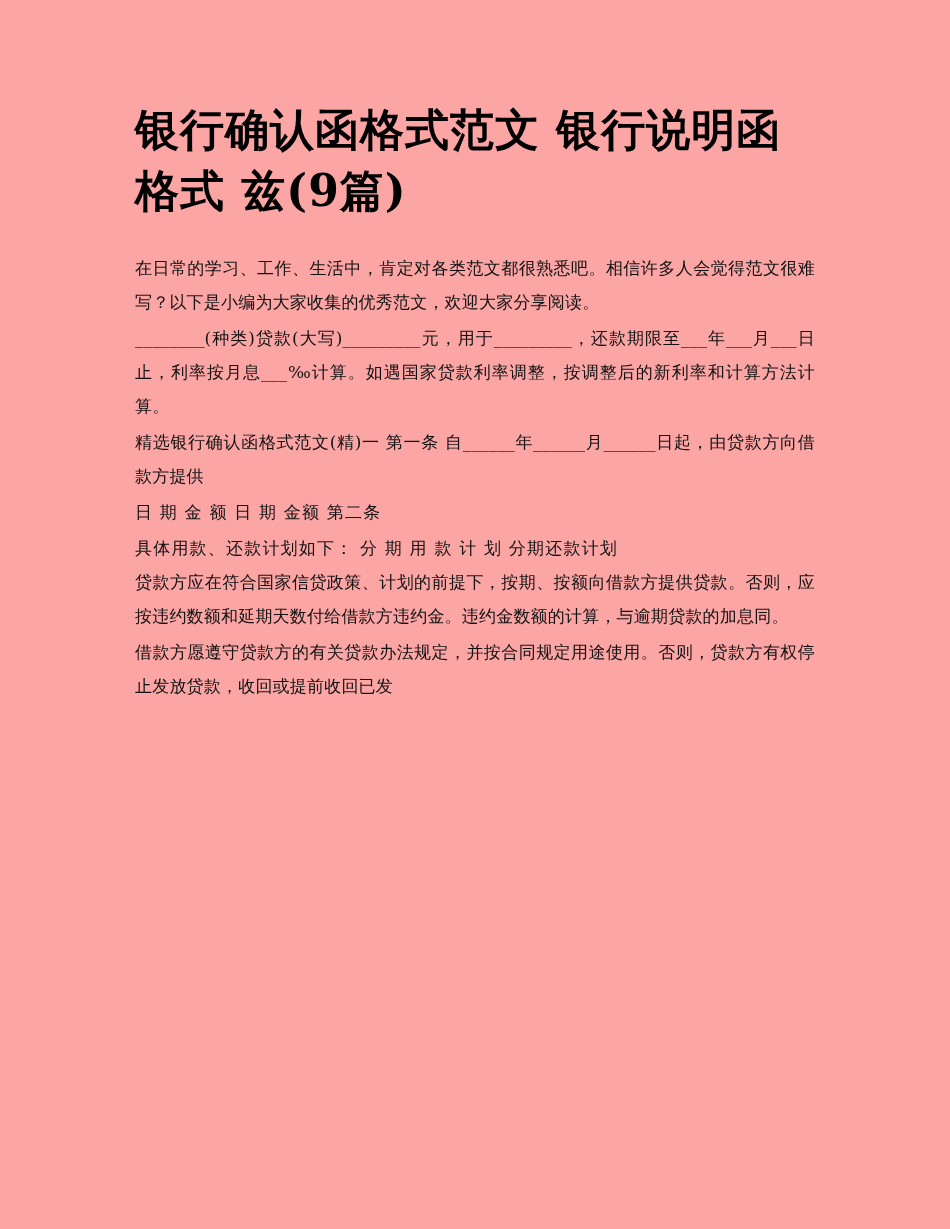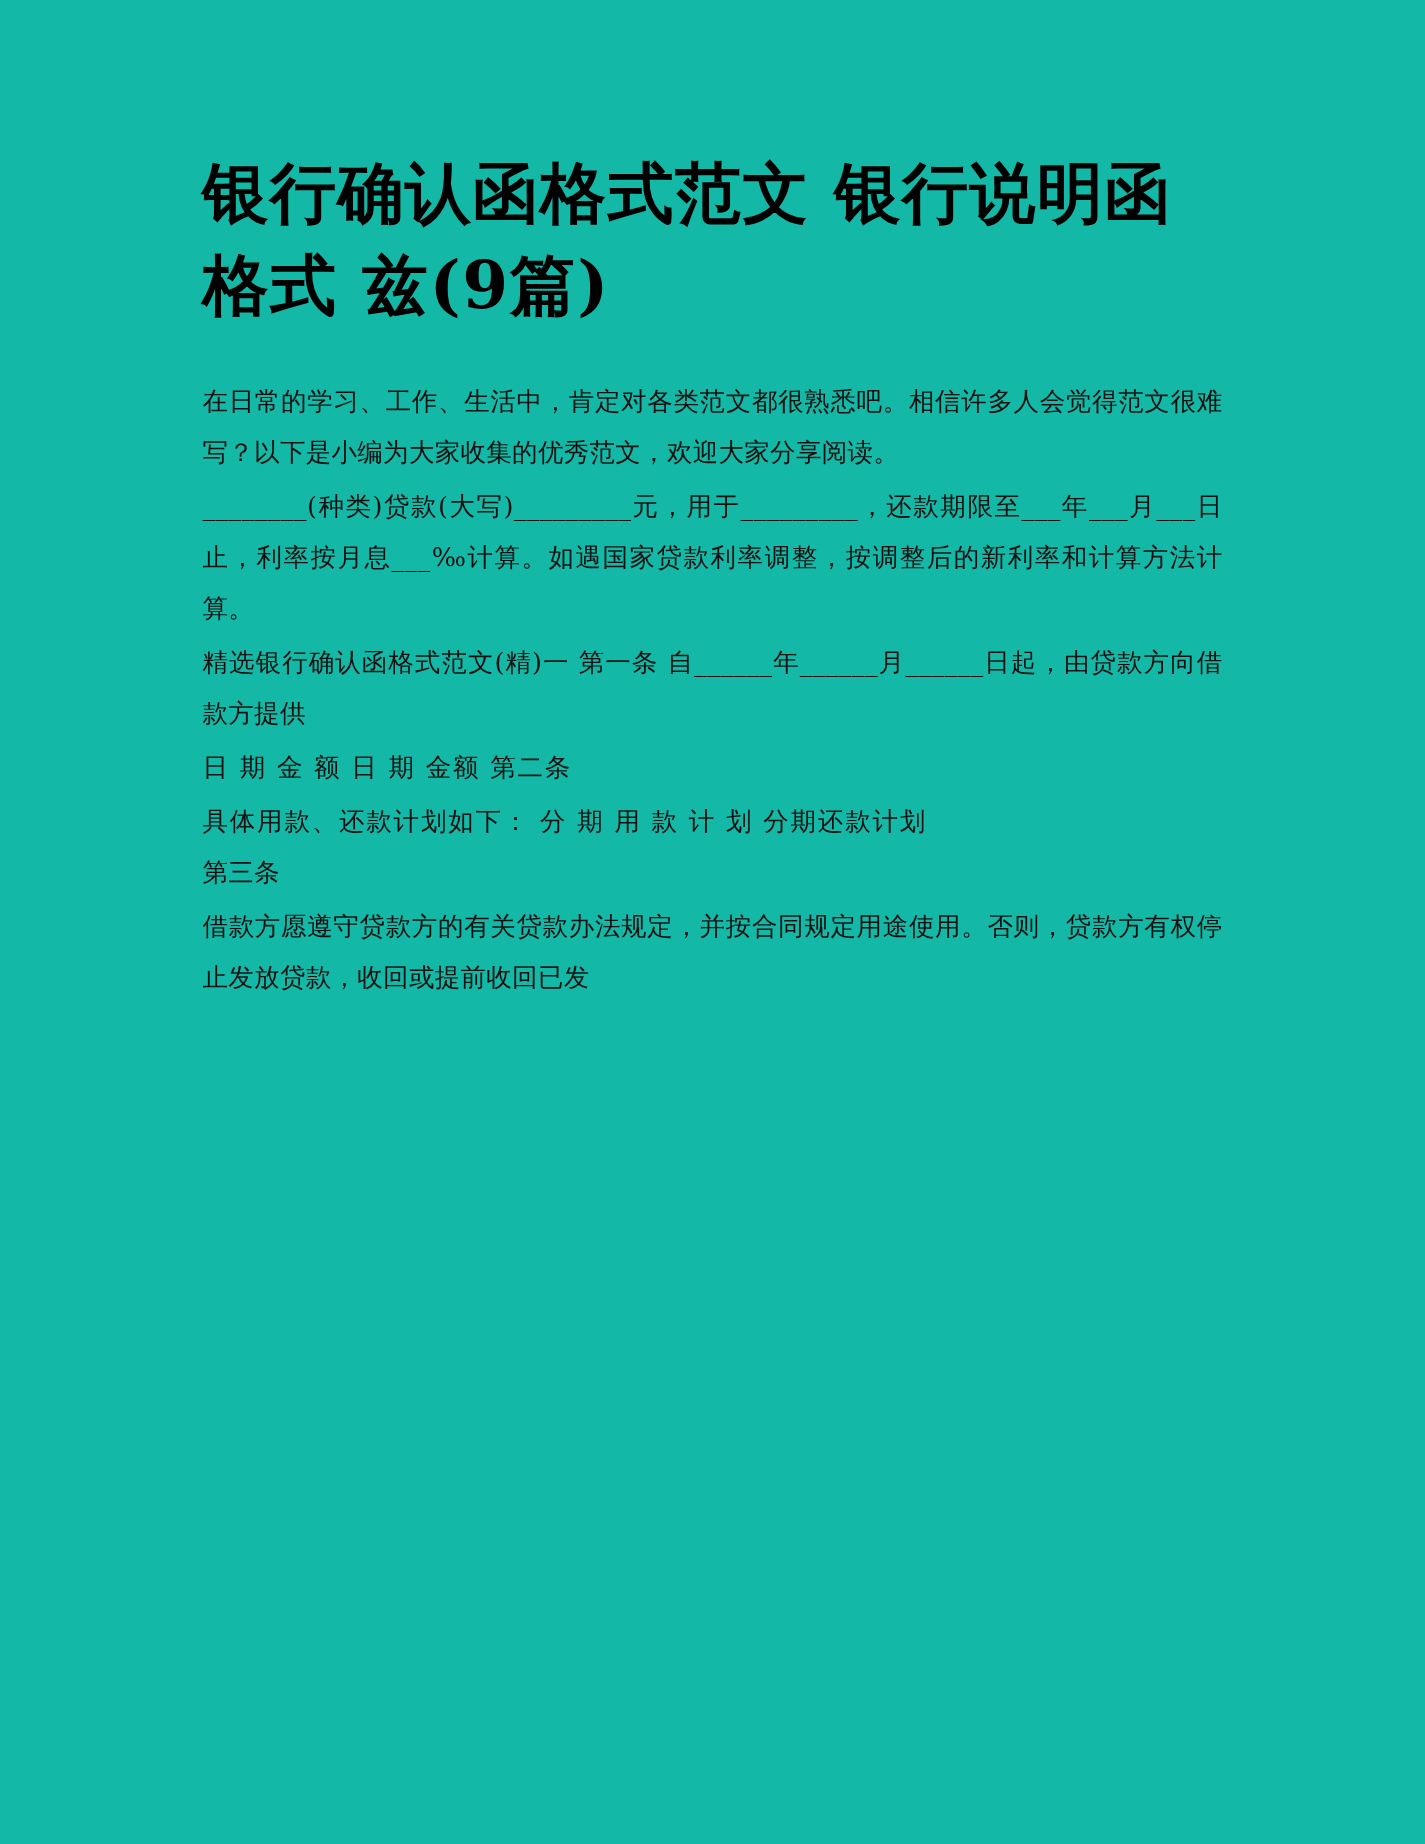--- a/index.html
+++ b/index.html
@@ -12,21 +12,21 @@
     height: 1229px;
     font-family: "DejaVu Serif", "Liberation Serif", serif;
     color: #000000;
     overflow: hidden;
   }
   .page {
     box-sizing: border-box;
     width: 950px;
     height: 1229px;
     padding: 100px 135px 40px 135px;
-    background: #14b8a6;
+    background: #fca5a5;
   }
   .doc-title {
     font-family: "DejaVu Serif", "Liberation Serif", serif;
     font-weight: bold;
     font-size: 44px;
     line-height: 1.38;
     letter-spacing: 1px;
     margin: 0 0 30px 0;
     color: #000000;
   }
@@ -55,18 +55,18 @@
   <p class="para">在日常的学习、工作、生活中，肯定对各类范文都很熟悉吧。相信许多人会觉得范文很难写？以下是小编为大家收集的优秀范文，欢迎大家分享阅读。</p>
 
   <p class="para">________(种类)贷款(大写)_________元，用于_________，还款期限至___年___月___日止，利率按月息___‰计算。如遇国家贷款利率调整，按调整后的新利率和计算方法计算。</p>
 
   <p class="para">精选银行确认函格式范文(精)一 第一条 自______年______月______日起，由贷款方向借款方提供</p>
 
   <p class="para spaced">日 期 金 额 日 期 金额 第二条</p>
 
   <p class="para spaced tight">具体用款、还款计划如下： 分 期 用 款 计 划 分期还款计划</p>
 
+  <p class="para">贷款方应在符合国家信贷政策、计划的前提下，按期、按额向借款方提供贷款。否则，应按违约数额和延期天数付给借款方违约金。违约金数额的计算，与逾期贷款的加息同。</p>
 
-  <p class="para">第三条</p>
 
   <p class="para">借款方愿遵守贷款方的有关贷款办法规定，并按合同规定用途使用。否则，贷款方有权停止发放贷款，收回或提前收回已发</p>
 
 </div>
 
 </body></html>

